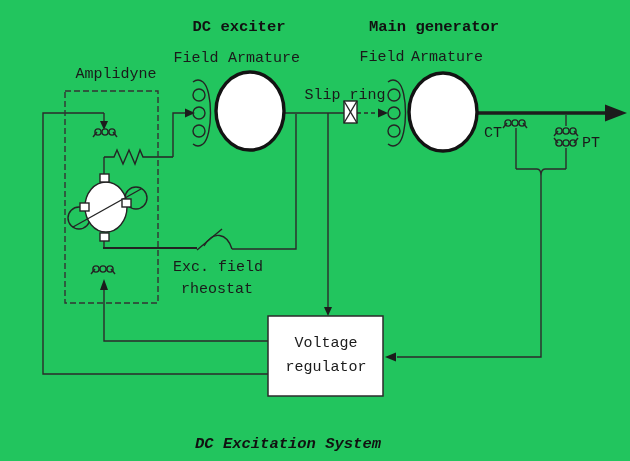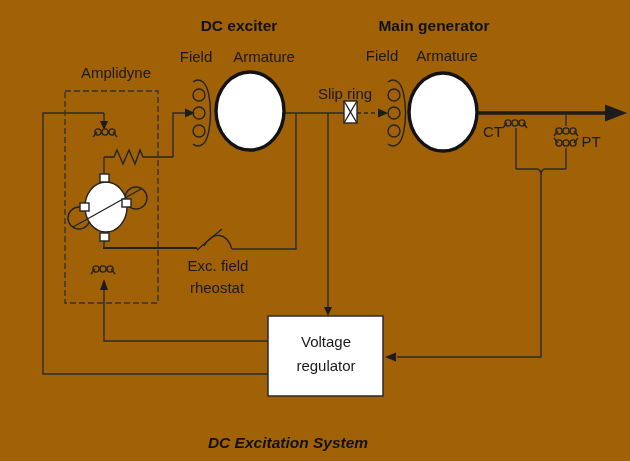--- a/index.html
+++ b/index.html
@@ -1,18 +1,18 @@
 <!DOCTYPE html>
 <html><head>
 <meta charset="utf-8">
 <style>
   html,body{margin:0;padding:0;background:#ffffff;}
   .stage{
-    position:relative;width:630px;height:461px;background:#a16207;
-    font-family:Liberation Sans, sans-serif;overflow:hidden;
+    position:relative;width:630px;height:461px;background:#22c55e;
+    font-family:Liberation Mono, monospace;overflow:hidden;
   }
   svg{display:block}
   .wire{stroke:#2b2b2b;stroke-width:1.4;fill:none;}
   .wire-thick{stroke:#1d1d1d;stroke-width:3.6;fill:none;}
   .wire-med{stroke:#222222;stroke-width:2.2;fill:none;}
   .dashwire{stroke:#2b2b2b;stroke-width:1.4;fill:none;stroke-dasharray:4 3;}
   .boxline{stroke:#2b2b2b;stroke-width:1.5;fill:#ffffff;}
   .dashbox{stroke:#333333;stroke-width:1.4;fill:none;stroke-dasharray:6 3;}
   .sym{stroke:#242424;stroke-width:1.4;fill:none;}
   .sym-fill{stroke:#242424;stroke-width:1.4;fill:#ffffff;}

